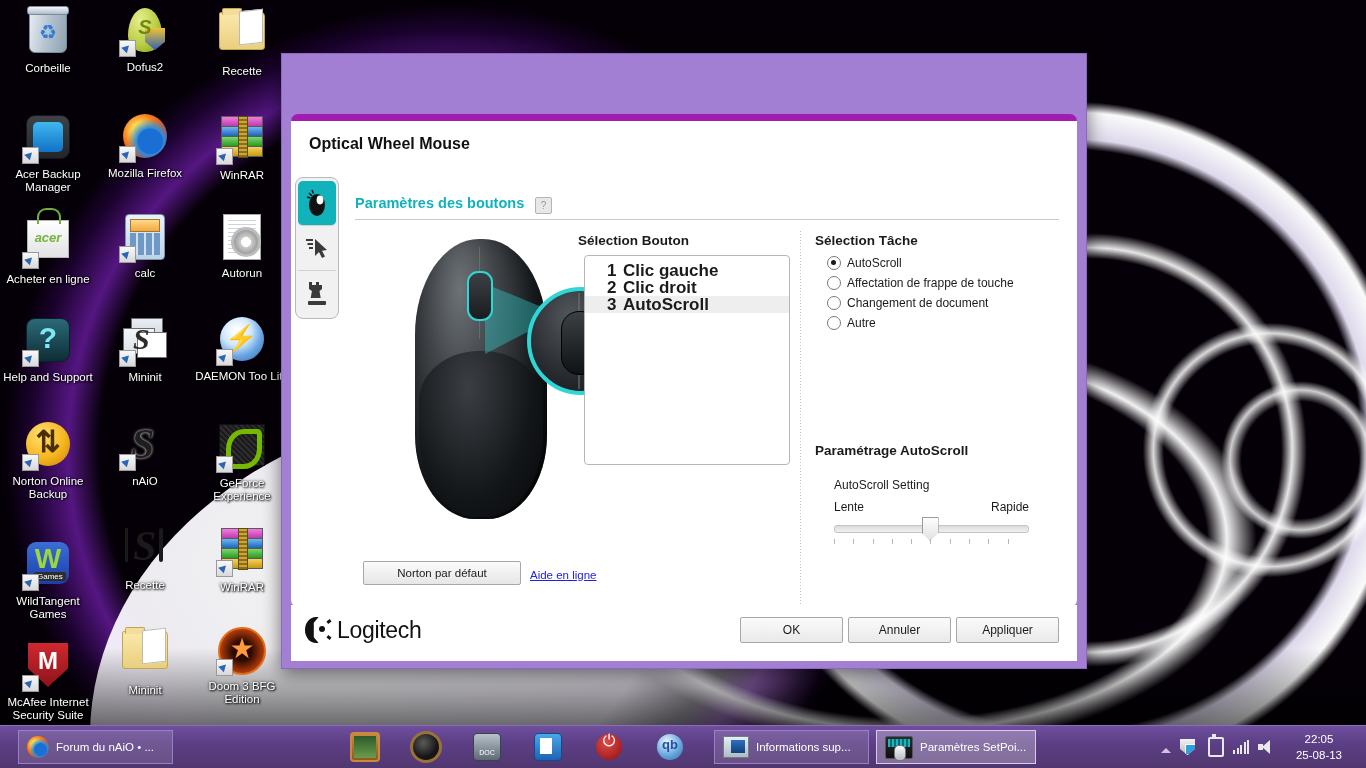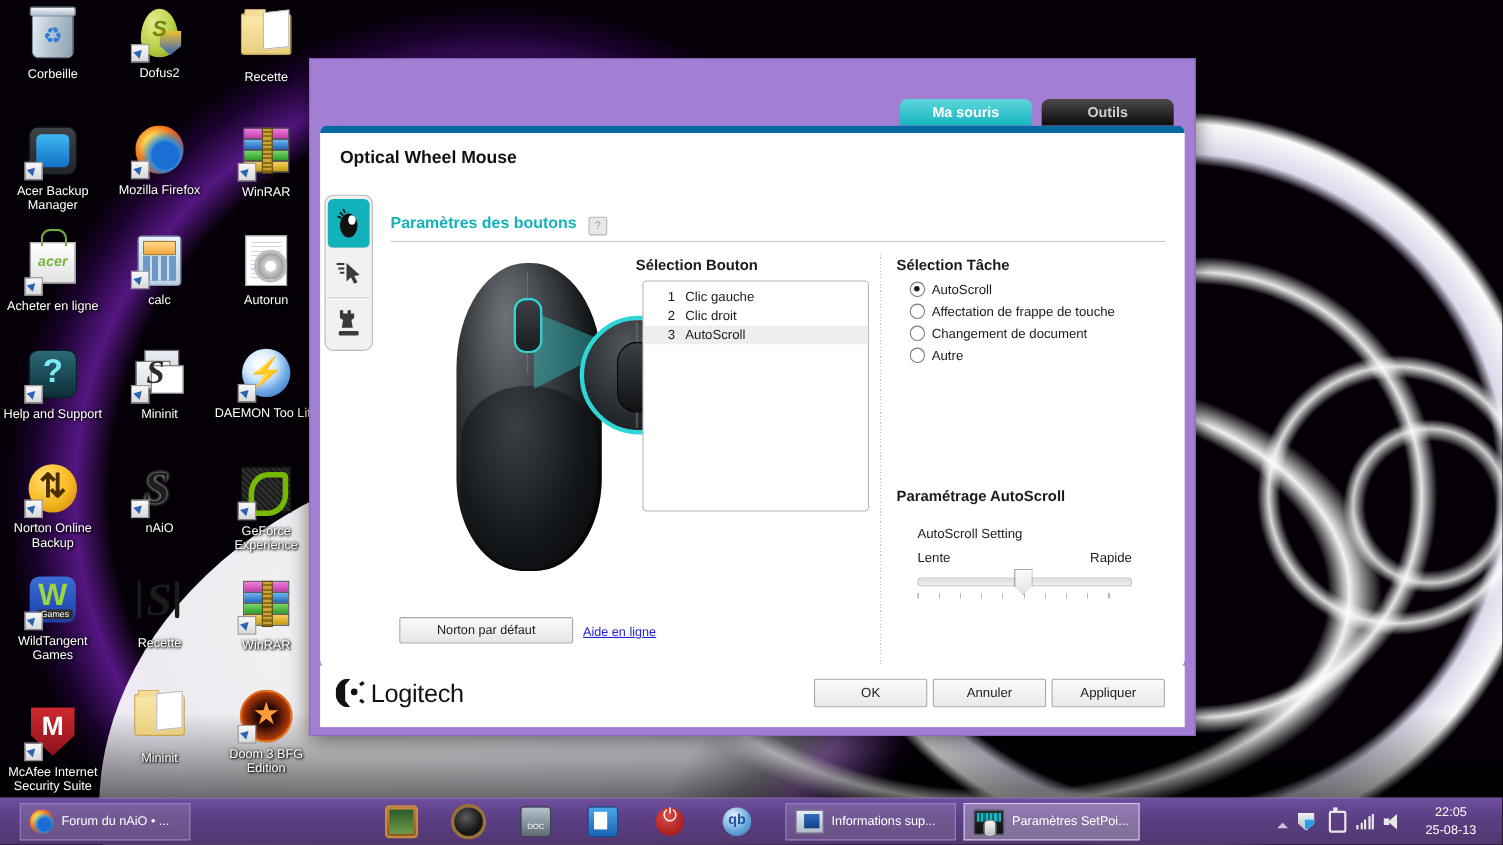--- a/index.html
+++ b/index.html
@@ -113,21 +113,21 @@
   .ic-norton{width:44px;height:44px;margin:2px auto 0;border-radius:50%;
     background:radial-gradient(circle at 35% 30%, #ffe070, #f6b61e 55%, #c6820a);position:relative;}
   .ic-norton:after{content:"\21C5";position:absolute;left:0;right:0;top:2px;color:#4a2e00;font-size:30px;text-align:center;font-weight:bold;}
   .ic-naio{width:44px;height:44px;margin:2px auto 0;position:relative;}
   .ic-naio .sS{position:absolute;left:8px;top:-2px;font-size:42px;font-weight:bold;font-style:italic;color:#1e1e1e;
     font-family:"Liberation Serif",serif;text-shadow:0 0 3px #fff;}
   .ic-geforce{width:44px;height:40px;margin:4px auto 0;position:relative;
     background:repeating-linear-gradient(45deg,#1b1b1b 0 2px,#2e2e2e 2px 4px);border:1px solid #111;}
   .ic-geforce:after{content:"";position:absolute;right:2px;top:4px;width:26px;height:30px;
     border:5px solid #76b900;border-radius:50% 12% 50% 12%;}
-  .ic-wildt{width:42px;height:42px;margin:0 auto 0;border-radius:9px;position:relative;
+  .ic-wildt{width:42px;height:42px;margin:18px auto 0;border-radius:9px;position:relative;
     background:linear-gradient(#3a6ed6,#1b3fa8);}
   .ic-wildt:after{content:"W";position:absolute;left:0;right:0;top:1px;color:#9bd641;font-size:28px;font-weight:bold;text-align:center;}
   .ic-wildt .games{position:absolute;left:7px;bottom:3px;font-size:8px;color:#fff;background:#2d2d2d;padding:0 3px;border-radius:2px;}
   .ic-recette2{width:44px;height:44px;margin:2px auto 0;position:relative;}
   .ic-recette2 .sS{position:absolute;left:10px;top:-4px;font-size:42px;font-weight:bold;font-style:italic;color:#1a1a1a;
     font-family:"Liberation Serif",serif;}
   .ic-recette2 .fork{position:absolute;left:2px;top:2px;width:3px;height:34px;background:#1a1a1a;}
   .ic-recette2 .knife{position:absolute;right:4px;top:2px;width:4px;height:34px;background:#1a1a1a;border-radius:2px;}
   .ic-mcafee{width:40px;height:44px;margin:2px auto 0;position:relative;
     background:linear-gradient(#d0282f,#8d121a);clip-path:polygon(50% 100%,0 58%,0 0,100% 0,100% 58%);}
@@ -155,21 +155,21 @@
 
   #winbody{position:absolute;left:3px;right:3px;top:32px;bottom:3px;background:#a37fd4;}
   
   #tabstrip{position:absolute;left:0;right:0;top:0;height:28px;}
   .tab{position:absolute;top:4px;height:24px;width:120px;border-radius:7px 7px 0 0;
     text-align:center;font-size:13px;font-weight:bold;padding-top:4px;box-sizing:border-box;}
   #tab-mouse{right:145px;background:linear-gradient(#5fd6dc,#17b5bf);color:#fff;}
   #tab-tools{right:16px;background:linear-gradient(#4a4a4a,#0c0c0c);color:#cfcfcf;}
   
   #panel{position:absolute;left:6px;right:6px;top:28px;bottom:58px;background:#fff;border-radius:7px;
-    border-top:7px solid #0369a1;box-sizing:border-box;}
+    border-top:7px solid #a21caf;box-sizing:border-box;}
   #dev-title{position:absolute;left:18px;top:14px;font-size:16px;font-weight:bold;color:#111;}
 
   
   #vtabs{position:absolute;left:4px;top:56px;width:44px;
     background:#f1f1f1;border:1px solid #b9b9b9;border-radius:8px;padding:3px 0;box-sizing:border-box;}
   .vtab{width:38px;height:44px;margin:0 auto;display:flex;align-items:center;justify-content:center;
     border-bottom:1px solid #d2d2d2;}
   .vtab.sel{background:#12b2bb;border-radius:5px;}
   .vtab:last-child{border-bottom:none;}
 
@@ -196,21 +196,21 @@
   .m-mag{position:absolute;left:148px;top:54px;width:100px;height:100px;border-radius:50%;
     border:4px solid #2fd6d6;background:radial-gradient(ellipse at 40% 26%, #53585c, #26292d 58%, #101214);overflow:hidden;}
   .m-mag .wheel2{position:absolute;left:30px;top:20px;width:36px;height:62px;border-radius:18px;
     background:linear-gradient(#3b4044,#101214);border:1px solid #000;}
   .m-mag .ridge{position:absolute;left:47px;top:2px;width:2px;height:96px;background:#6a7075;opacity:.6;}
 
   
   #sel-btn-title{position:absolute;left:287px;top:112px;font-size:13.5px;font-weight:bold;color:#1b1b1b;}
   #btnlist{position:absolute;left:293px;top:134px;width:204px;height:208px;
     border:1px solid #b6b6b6;border-radius:4px;background:#fff;}
-  .bl-row{height:17px;line-height:17px;font-size:12px;color:#1b1b1b;padding-left:22px;}
+  .bl-row{height:17px;line-height:17px;font-size:17px;color:#1b1b1b;padding-left:22px;font-weight:bold;}
   .bl-row.sel{background:#eeeeee;}
   .bl-row .num{display:inline-block;width:16px;}
 
   
   #vdiv{position:absolute;left:509px;top:110px;width:1px;height:400px;
     background:repeating-linear-gradient(to bottom,#c0c0c0 0 1px,rgba(0,0,0,0) 1px 3px);}
 
   
   #sel-task-title{position:absolute;left:524px;top:112px;font-size:13.5px;font-weight:bold;color:#1b1b1b;}
   #tasklist{position:absolute;left:536px;top:132px;width:250px;}
@@ -522,24 +522,20 @@
       </div>
     <div class="lbl">Doom 3 BFG Edition</div>
     </div>
 </div>
 
 <div id="window">
 
 
   <div id="winbody">
 
-    <div id="tabstrip">
-      <div class="tab" id="tab-mouse">Ma souris</div>
-      <div class="tab" id="tab-tools">Outils</div>
-    </div>
 
     <div id="panel">
       <div id="dev-title">Optical Wheel Mouse</div>
 
       <div id="vtabs">
         <div class="vtab sel">
           <svg width="24" height="28" viewBox="0 0 24 28">
             <ellipse cx="12" cy="16" rx="8" ry="11" fill="#111"></ellipse>
             <ellipse cx="15" cy="11" rx="3.4" ry="4.4" fill="#fff"></ellipse>
             <path d="M4 4 L7 7 M2 8 L5.5 9 M7 1 L8.5 4.5" stroke="#111" stroke-width="1.6" fill="none"></path>

